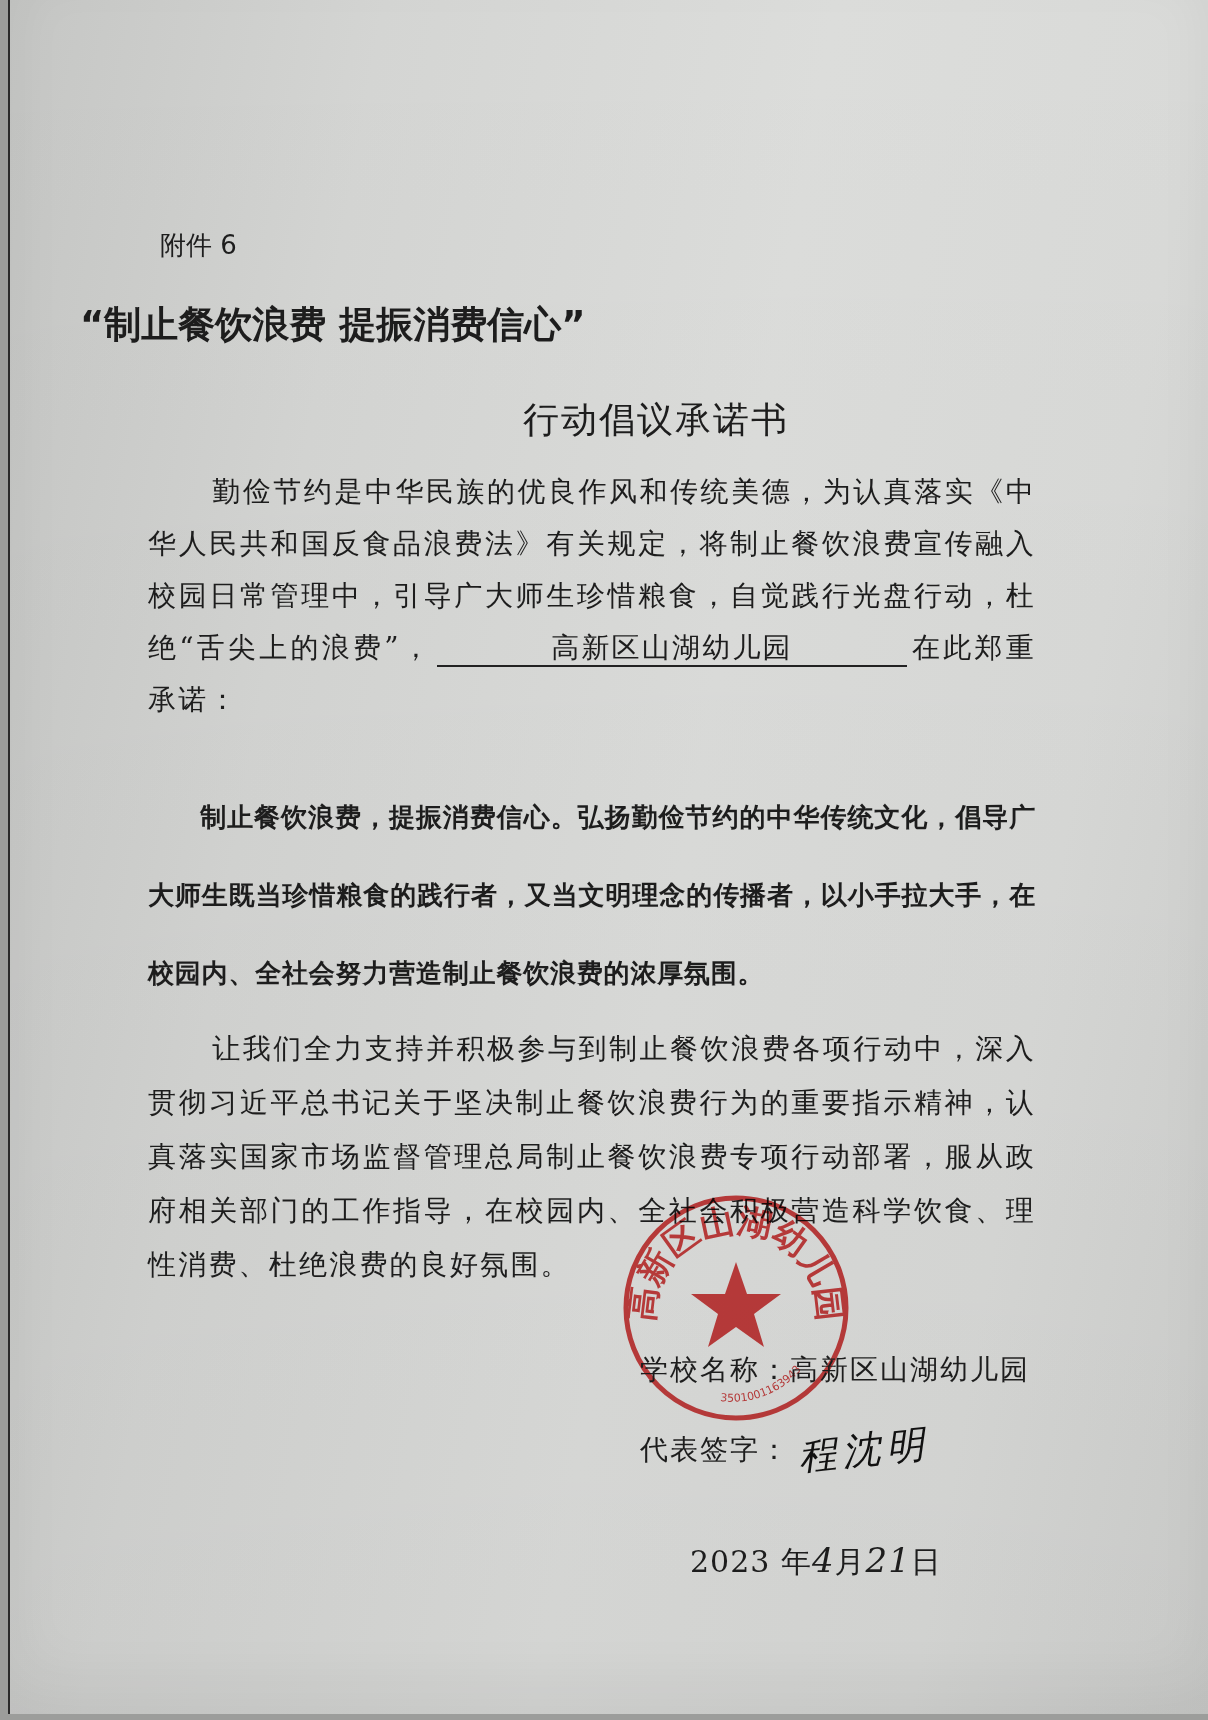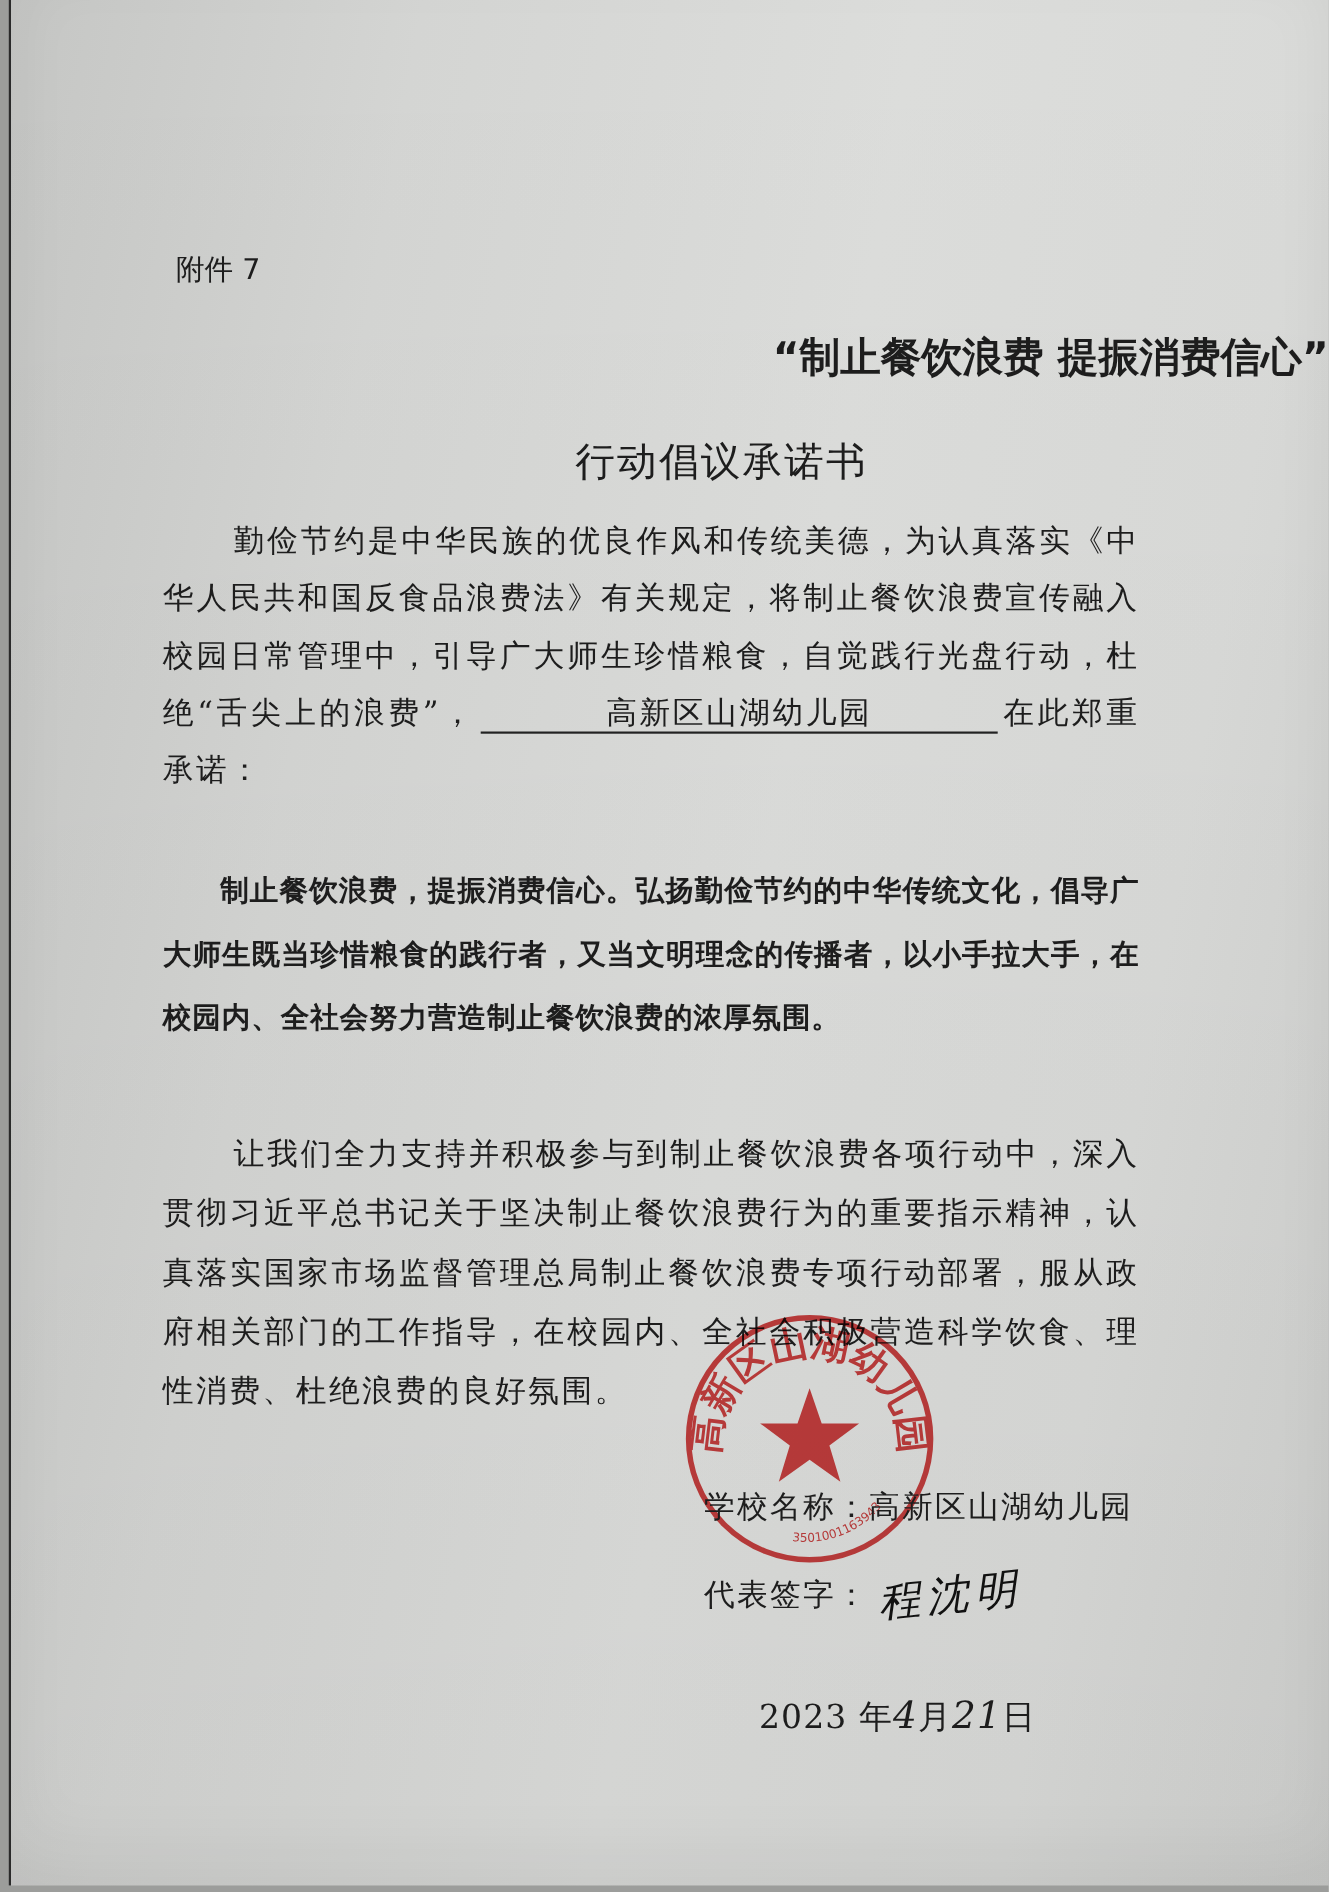--- a/index.html
+++ b/index.html
@@ -19,42 +19,42 @@
       content: ""; position: absolute; left: 0; top: 0; right: 0; bottom: 0;
       background: linear-gradient(180deg, rgba(255,255,255,0) 0%, rgba(0,0,0,0.04) 100%);
       pointer-events: none;
     }
     .ink { color: #1d1d1d; }
     .annex {
       position: absolute; left: 160px; top: 228px;
       font-family: "DejaVu Sans", "Liberation Sans", sans-serif; font-size: 26px;
     }
     .title1 {
-      position: absolute; left: 0; width: 1208px; top: 300px; text-align: right;
+      position: absolute; left: 0; width: 1208px; top: 300px; text-align: left;
       font-family: "DejaVu Sans", "Liberation Sans", sans-serif; font-size: 37px; font-weight: bold;
       padding-left: 80px; box-sizing: border-box;
     }
     .title2 {
       position: absolute; left: 0; width: 1208px; top: 396px; text-align: center;
       font-family: Liberation Serif, serif; font-size: 36px;
       padding-left: 104px; box-sizing: border-box; letter-spacing: 2px;
     }
     .para {
       position: absolute; left: 148px; width: 888px;
       font-size: 28px; line-height: 52px; letter-spacing: 2.2px; text-align: justify;
     }
     .p1 { top: 466px; }
     .indent { display: inline-block; width: 64px; }
     .blank {
       display: inline-block; width: 470px; text-align: center;
       border-bottom: 2px solid #222; line-height: 34px; margin: 0 4px;
     }
     .p2 {
-      top: 780px; font-family: Liberation Sans, sans-serif;
-      font-weight: bold; font-size: 26px; line-height: 58px; letter-spacing: 0.8px;
+      top: 780px; font-family: Liberation Mono, monospace;
+      font-weight: bold; font-size: 26px; line-height: 78px; letter-spacing: 0.8px;
     }
     .p3 { top: 1022px; line-height: 54px; }
     .sign-block { position: absolute; left: 596px; top: 1330px; font-size: 28px; letter-spacing: 2px; margin-left: 44px; }
     .sign-row { height: 80px; display: flex; align-items: center; }
     .signature {
       font-family: "DejaVu Serif", serif; font-style: italic; font-size: 38px;
       color: #111; margin-left: 8px; transform: rotate(-6deg); display: inline-block;
       letter-spacing: 6px;
     }
     .date { position: absolute; left: 690px; top: 1540px; font-size: 30px; letter-spacing: 1px; }
@@ -62,21 +62,21 @@
     .stamp {
       position: absolute; left: 618px; top: 1190px; width: 236px; height: 236px;
       opacity: 0.88; mix-blend-mode: multiply;
     }
   </style>
 </head>
 <body>
 
 <div class="paper"></div>
 
-<div class="annex ink">附件 7</div>
+<div class="annex ink">附件 6</div>
 
 <div class="title1 ink">“制止餐饮浪费  提振消费信心”</div>
 <div class="title2 ink">行动倡议承诺书</div>
 
 <div class="para p1 ink">
   <span class="indent"></span><span>勤俭节约是中华民族的优良作风和传统美德，为认真落实《中华人民共和国反食品浪费法》有关规定，将制止餐饮浪费宣传融入校园日常管理中，引导广大师生珍惜粮食，自觉践行光盘行动，杜绝“舌尖上的浪费”，</span><span class="blank">高新区山湖幼儿园</span><span>在此郑重承诺：</span>
 </div>
 
 <div class="para p2 ink">
   <span class="indent" style="width:52px"></span><span>制止餐饮浪费，提振消费信心。弘扬勤俭节约的中华传统文化，倡导广大师生既当珍惜粮食的践行者，又当文明理念的传播者，以小手拉大手，在校园内、全社会努力营造制止餐饮浪费的浓厚氛围。</span>

